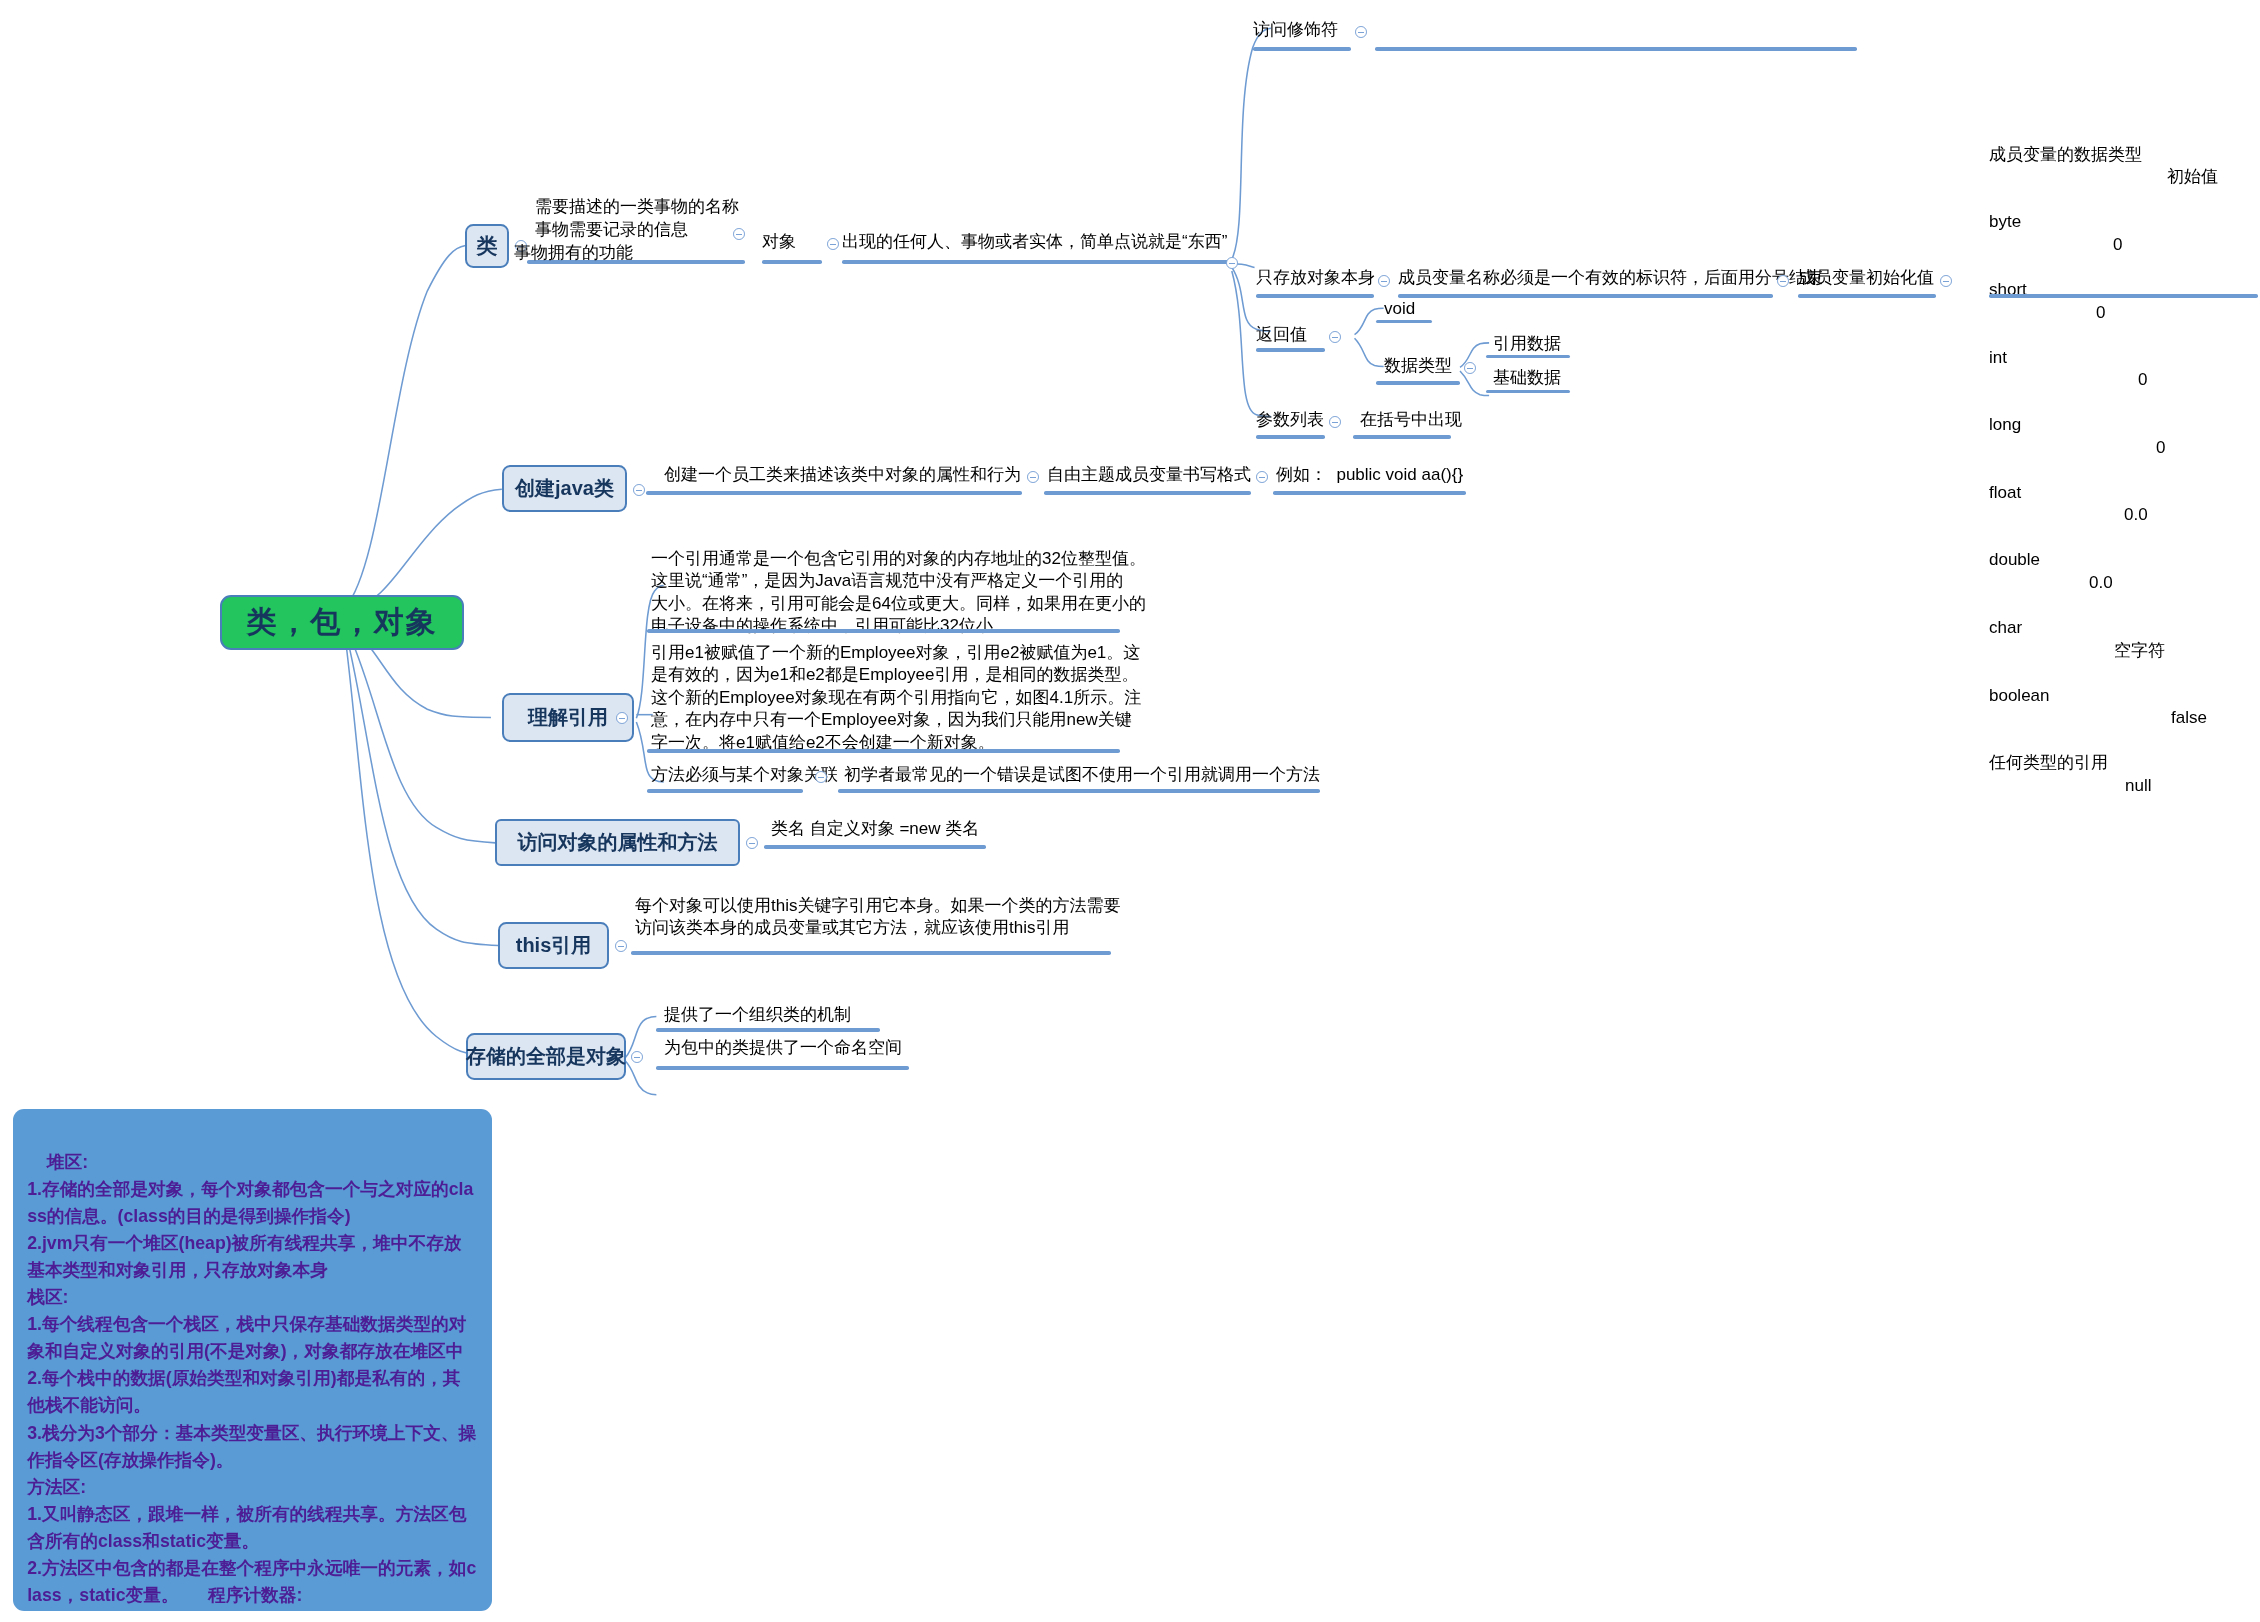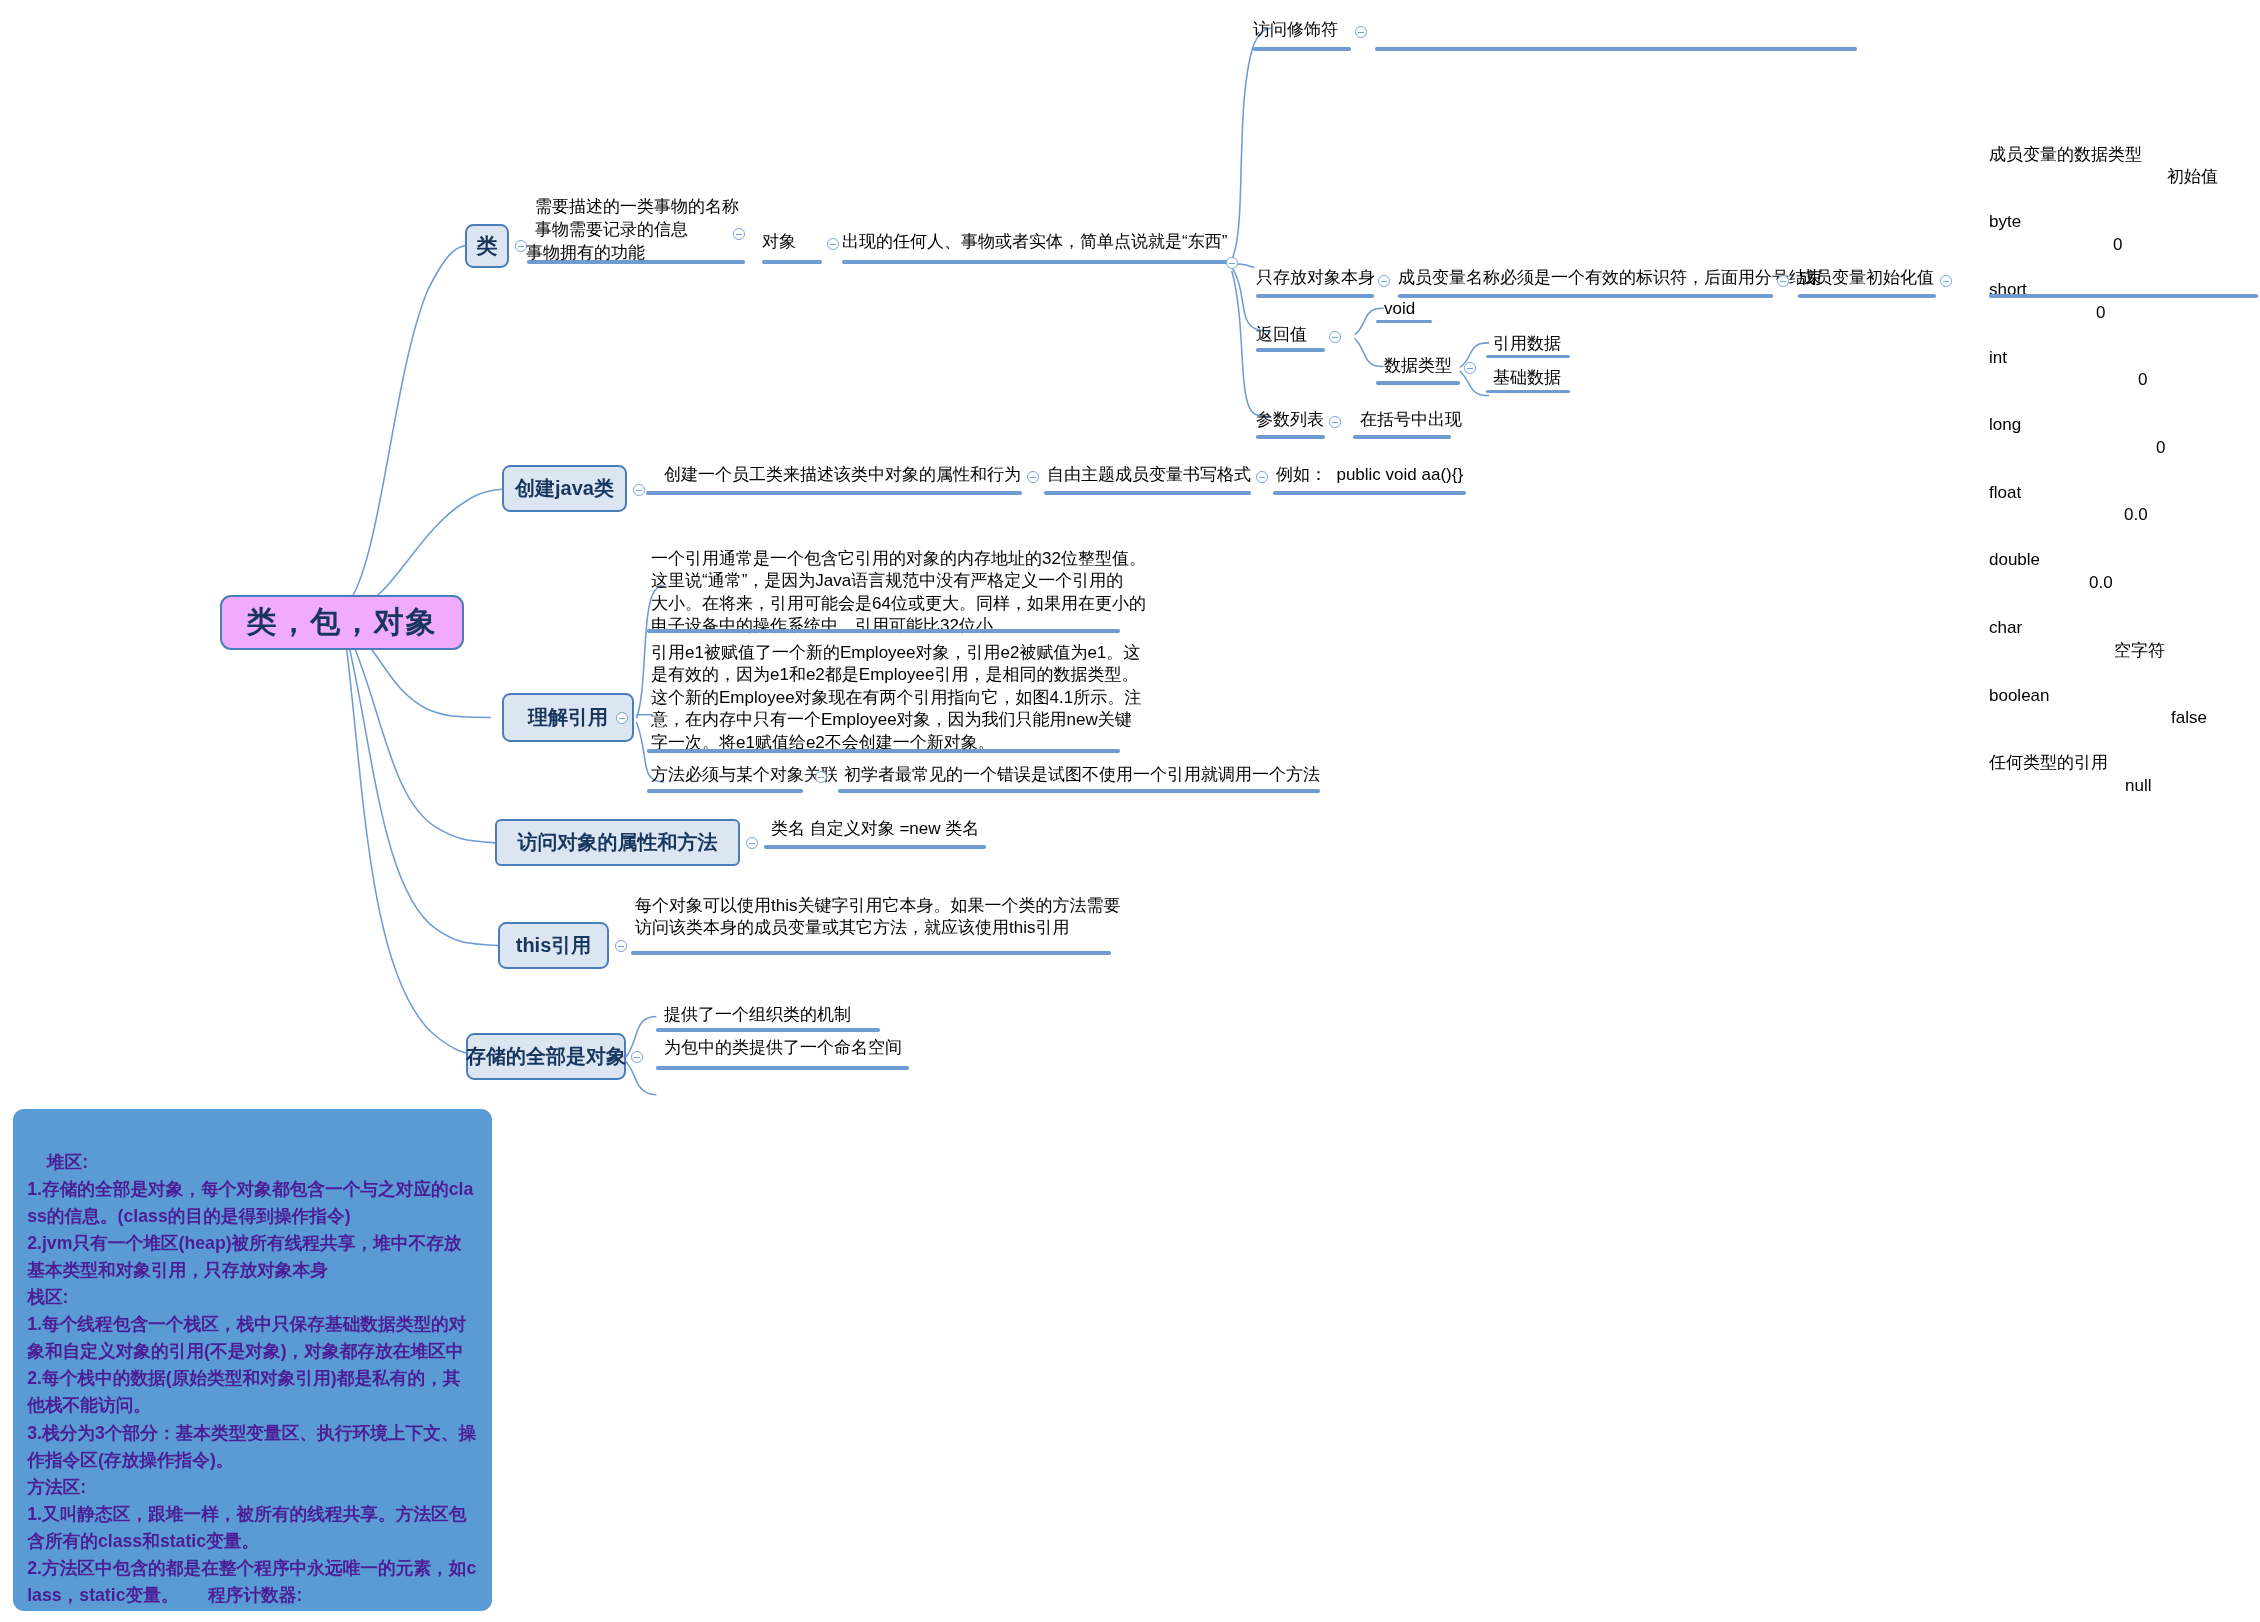--- a/index.html
+++ b/index.html
@@ -27,21 +27,21 @@
     border-radius:8.2px;
     color:#17365d;
     font-weight:bold;
     display:flex;
     align-items:center;
     justify-content:center;
     box-sizing:border-box;
     white-space:nowrap;
   }
   .node.central{
-    background:#f0abfc;
+    background:#22c55e;
     border:2.7px solid #4a7ebb;
     border-radius:11px;
     font-size:30px;
     letter-spacing:1.8px;
   }
   .node.topic{ font-size:20px; }
   .node.small{ font-size:21px; }
 
   
   .txt{
@@ -147,21 +147,21 @@
   </div>
 
   <div class="node small" style="left:465px;top:224px;width:44px;height:44px;">
     <span>类</span>
   </div>
   <div class="knob" style="left:515px;top:240px;"></div>
   <div class="ul thick" style="left:527px;top:260px;width:218px;"></div>
 
   <div class="txt" style="left:535px;top:196px;">需要描述的一类事物的名称</div>
   <div class="txt" style="left:535px;top:219px;">事物需要记录的信息</div>
-  <div class="txt" style="left:526px;top:242px;text-align:right;">事物拥有的功能</div>
+  <div class="txt" style="left:514px;top:242px;text-align:right;">事物拥有的功能</div>
   <div class="knob" style="left:733px;top:228px;"></div>
 
   <div class="txt" style="left:762px;top:231px;">对象</div>
   <div class="ul thick" style="left:762px;top:260px;width:60px;"></div>
   <div class="knob" style="left:827px;top:238px;"></div>
   <div class="txt" style="left:842px;top:231px;">出现的任何人、事物或者实体，简单点说就是“东西”</div>
   <div class="ul thick" style="left:842px;top:260px;width:389px;"></div>
   <div class="knob" style="left:1226px;top:257px;"></div>
 
   <div class="txt" style="left:1253px;top:19px;">访问修饰符</div>

